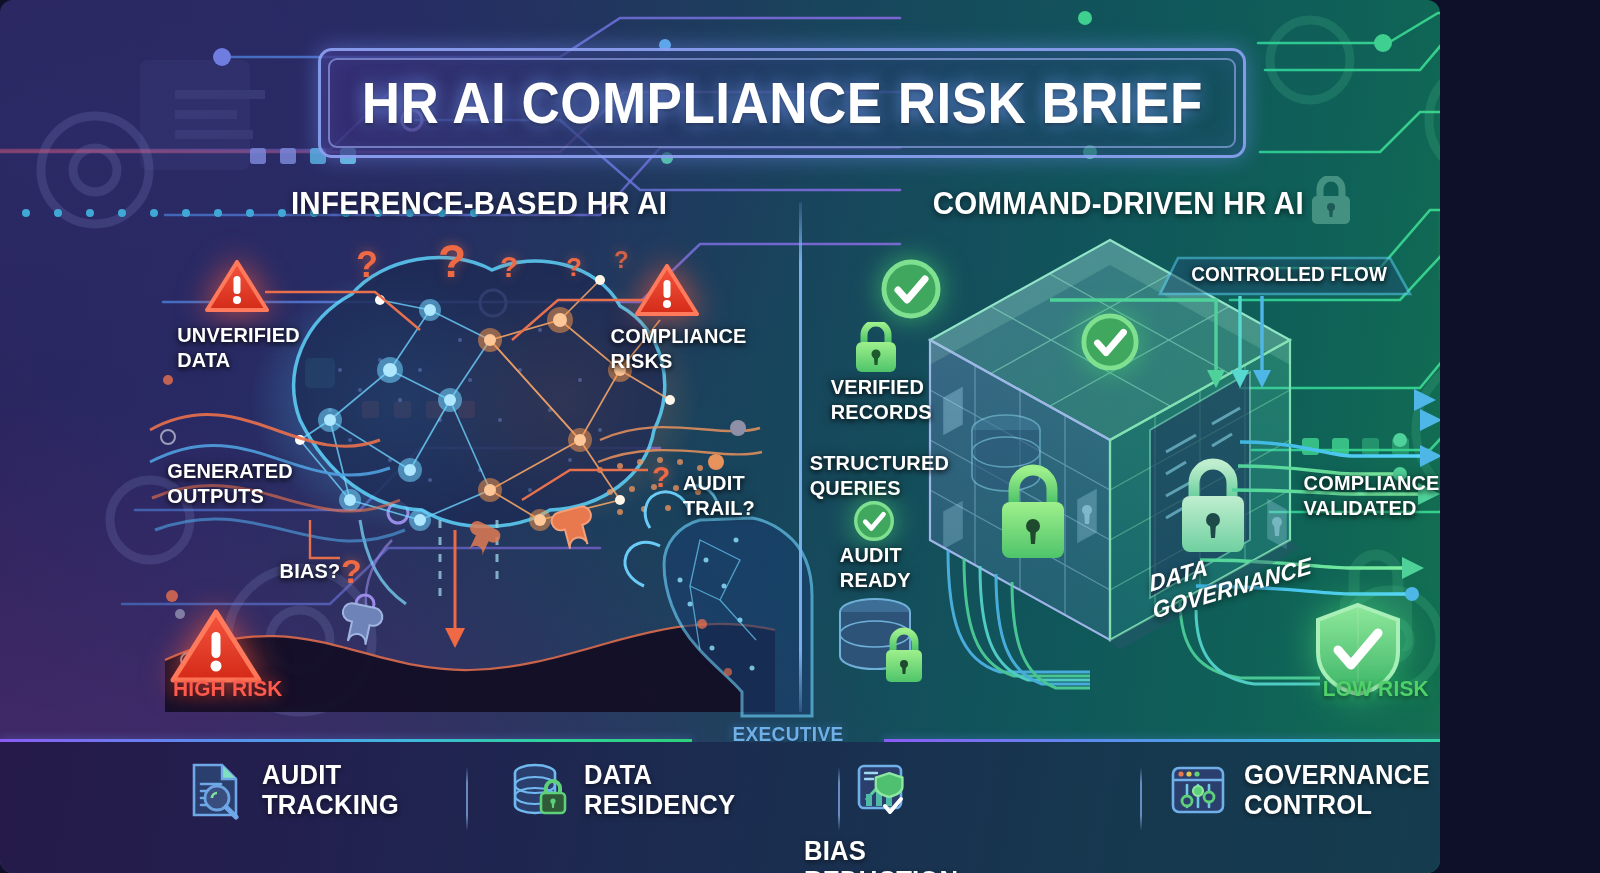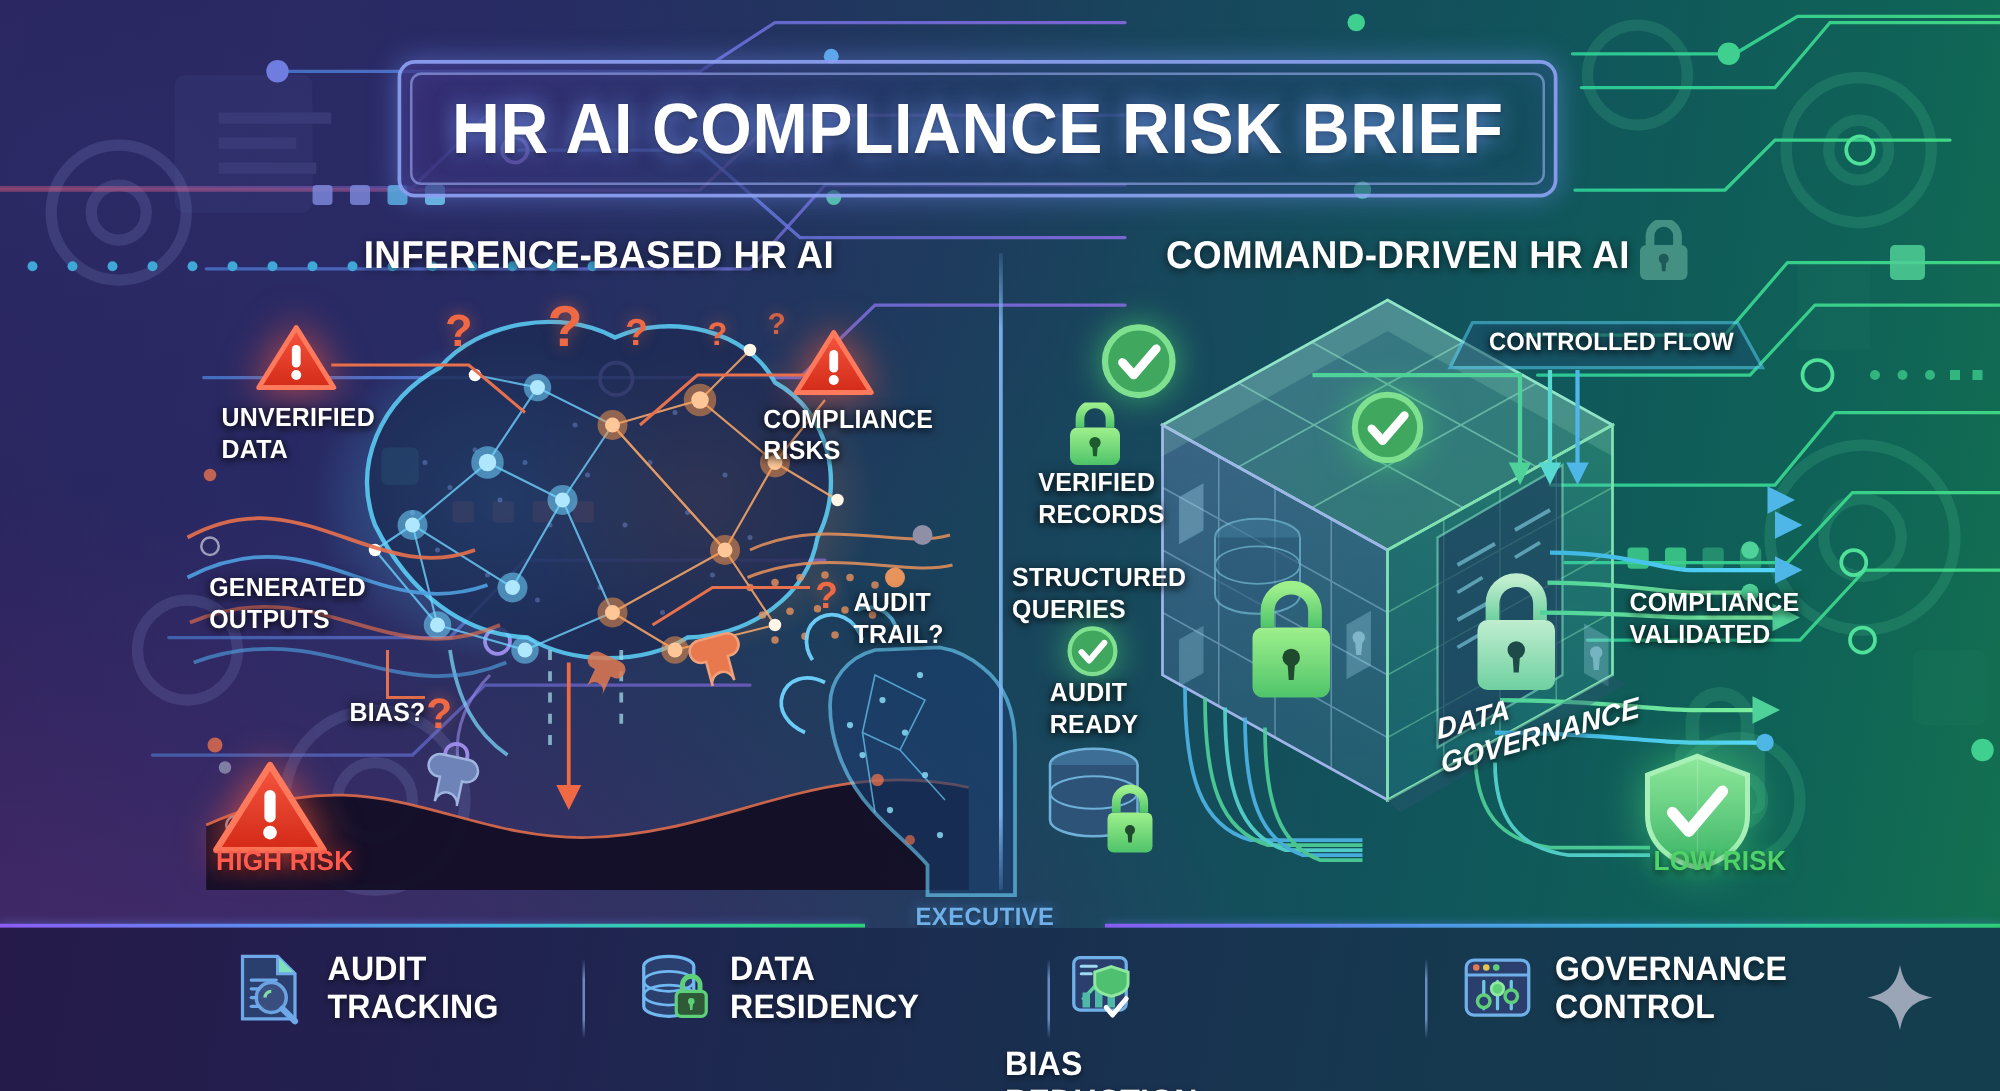--- a/index.html
+++ b/index.html
@@ -1,19 +1,19 @@
 <!DOCTYPE html>
 <html><head>
 <meta charset="utf-8">
 <style>
   * { margin:0; padding:0; box-sizing:border-box; }
   html,body { width:1600px; height:873px; overflow:hidden; background:#0d1028; }
   body { font-family:"Liberation Sans", sans-serif; }
 
-  #stage { position:relative; width:1600px; height:873px; overflow:hidden; }
+  #stage { position:relative; width:1440px; height:873px; overflow:hidden;border-radius:13px; }
 
   
   .bg-base{
     position:absolute; inset:0;
     background:
       radial-gradient(120% 100% at 0% 100%, #4a2a6a 0%, rgba(74,42,106,0) 55%),
       radial-gradient(90% 90% at 5% 15%, #2b2a66 0%, rgba(43,42,102,0) 60%),
       linear-gradient(100deg,
         #2a2159 0%,
         #262a63 18%,

